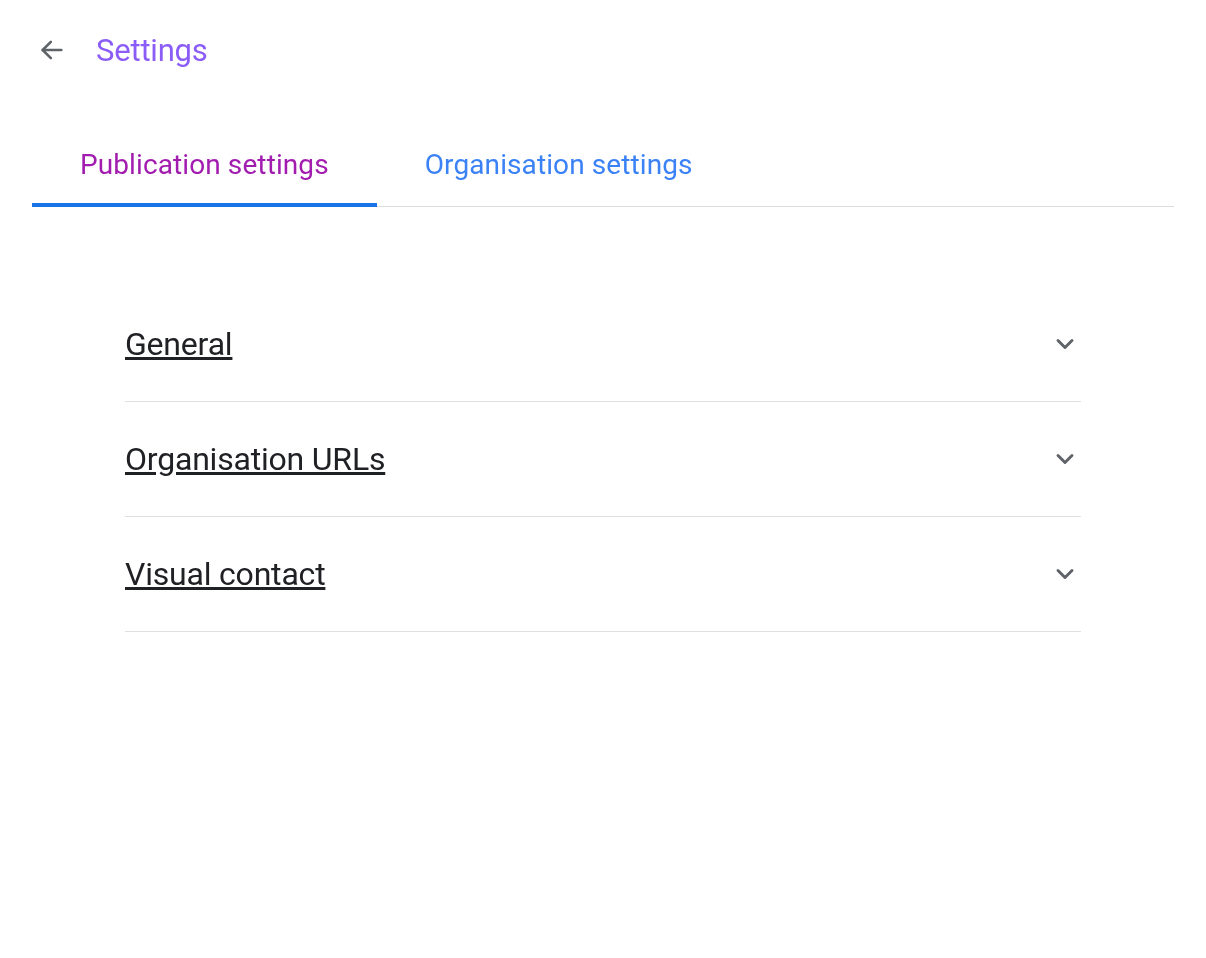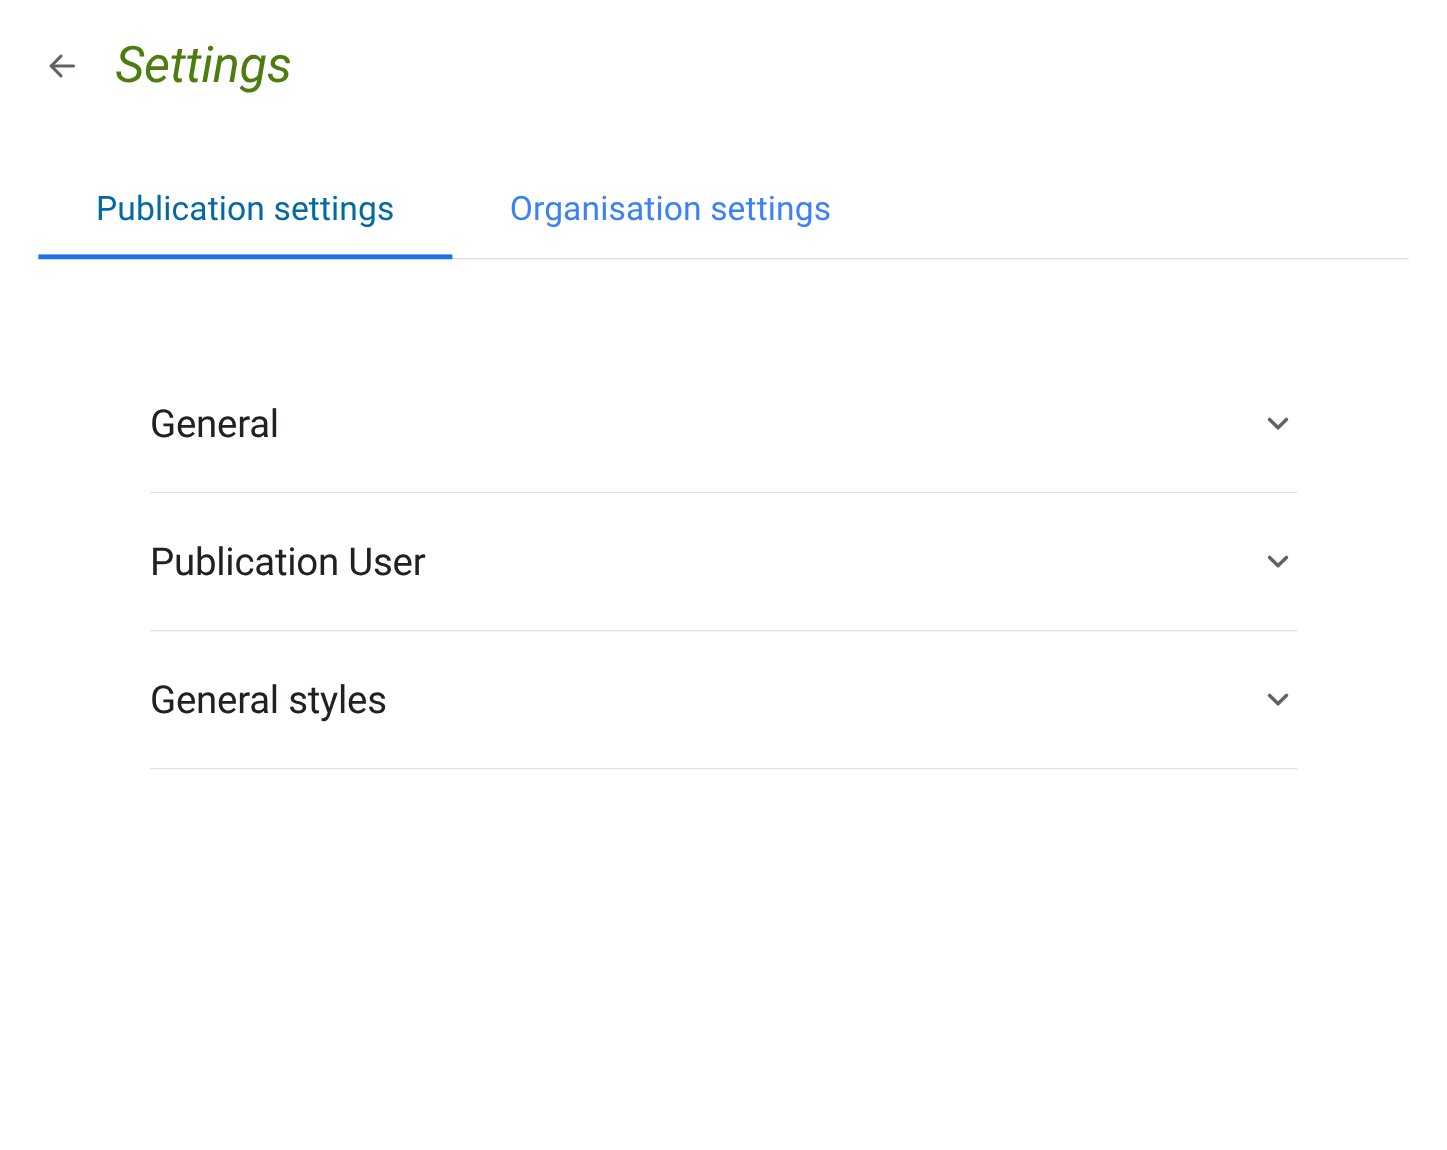--- a/index.html
+++ b/index.html
@@ -24,64 +24,64 @@
       width: 40px;
       height: 40px;
       display: flex;
       align-items: center;
       justify-content: center;
       cursor: pointer;
       border-radius: 50%;
       color: #5f6368;
     }
     .page-title {
-      font-size: 42px;
+      font-size: 31px;
       font-weight: 400;
-      color: #4d7c0f;
+      color: #8b5cf6;
       letter-spacing: -0.2px;
-      font-style: italic;
     }
     .tabs {
       display: flex;
       border-bottom: 1px solid #dadce0;
       margin: 40px 32px 0 32px;
       gap: 0;
     }
     .tab {
       padding: 18px 48px 22px 48px;
       font-size: 28px;
       color: #3b82f6;
       cursor: pointer;
       border-bottom: 4px solid transparent;
       margin-bottom: -1px;
       font-weight: 400;
       letter-spacing: 0.1px;
     }
     .tab.active {
-      color: #0369a1;
+      color: #a21caf;
       border-bottom-color: #1a73e8;
     }
     .sections {
       margin: 80px auto 0 auto;
       max-width: 956px;
       padding: 0 0;
     }
     .section-row {
       display: flex;
       align-items: center;
       justify-content: space-between;
       padding: 38px 0 38px 0;
       border-bottom: 1px solid #e0e0e0;
       cursor: pointer;
     }
     .section-title {
       font-size: 32px;
       font-weight: 400;
       color: #202124;
       letter-spacing: -0.2px;
+      text-decoration: underline;
     }
     .chevron {
       width: 32px;
       height: 32px;
       display: flex;
       align-items: center;
       justify-content: center;
       color: #5f6368;
     }
   </style>
@@ -106,28 +106,28 @@
 <div class="sections">
   <div class="section-row">
     <div class="section-title">General</div>
     <div class="chevron">
       <svg width="28" height="28" viewBox="0 0 24 24" fill="none" stroke="currentColor" stroke-width="2.5" stroke-linecap="round" stroke-linejoin="round">
         <polyline points="6 9 12 15 18 9"></polyline>
       </svg>
     </div>
   </div>
   <div class="section-row">
-    <div class="section-title">Publication User</div>
+    <div class="section-title">Organisation URLs</div>
     <div class="chevron">
       <svg width="28" height="28" viewBox="0 0 24 24" fill="none" stroke="currentColor" stroke-width="2.5" stroke-linecap="round" stroke-linejoin="round">
         <polyline points="6 9 12 15 18 9"></polyline>
       </svg>
     </div>
   </div>
   <div class="section-row">
-    <div class="section-title">General styles</div>
+    <div class="section-title">Visual contact</div>
     <div class="chevron">
       <svg width="28" height="28" viewBox="0 0 24 24" fill="none" stroke="currentColor" stroke-width="2.5" stroke-linecap="round" stroke-linejoin="round">
         <polyline points="6 9 12 15 18 9"></polyline>
       </svg>
     </div>
   </div>
 </div>
 
 </body></html>

